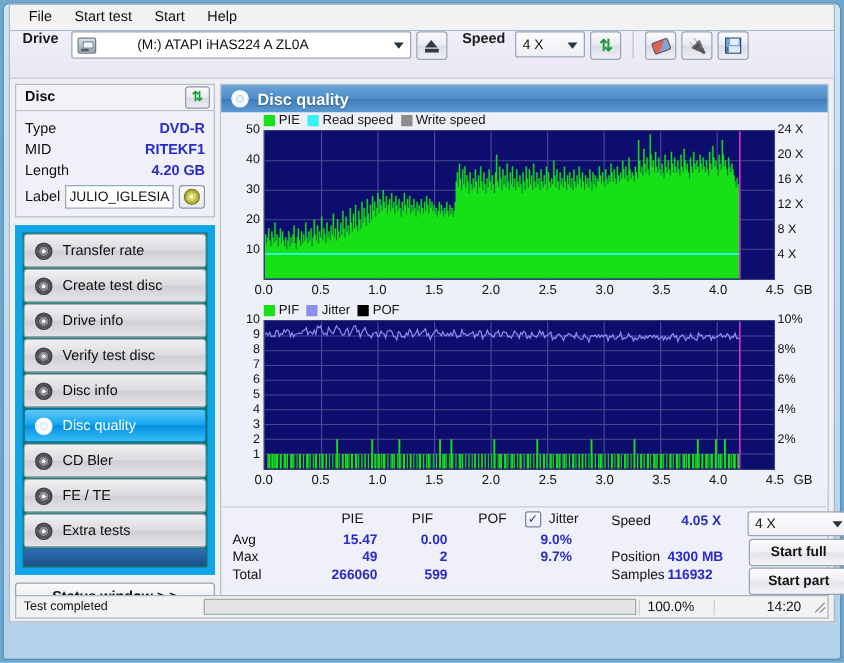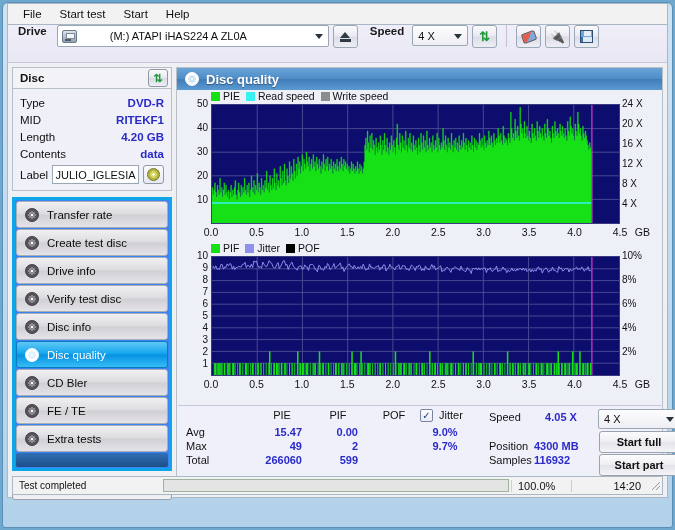--- a/index.html
+++ b/index.html
@@ -185,21 +185,21 @@
     width: 21px; height: 19px; border: 1px solid #8e9aa6; border-radius: 3px;
     background: linear-gradient(to bottom, #fbfbfd 0%, #e7e7ef 100%);
     display: flex; align-items: center; justify-content: center;
   }
   .disc-glyph {
     width: 13px; height: 13px; border-radius: 50%;
     background: radial-gradient(circle, #fff 0 16%, #d8d86a 17% 45%, #b6b63f 46% 80%, #8e8e2c 81% 100%);
     border: 1px solid #76762a;
   }
 
-  #navlist { margin-top: 6px; border: 3px solid #0ea5e9; background: #3b82f6; padding: 1px; }
+  #navlist { margin-top: 6px; border: 6px solid #0ea5e9; background: #0f766e; padding: 1px; }
   .nav-item {
     height: 27px; margin-bottom: 1px;
     background: linear-gradient(to bottom, #f0f0f2 0%, #dcdce0 48%, #cfcfd4 52%, #e4e4e8 100%);
     border: 1px solid #a8aeb6; border-radius: 3px;
     display: flex; align-items: center; padding-left: 8px; gap: 8px;
   }
   .nav-item.active {
     background: linear-gradient(to bottom, #5fc8f5 0%, #16a7ef 45%, #0792e2 52%, #35bdf5 100%);
     border-color: #0a79bd;
   }
@@ -368,24 +368,20 @@
           <span class="di-key">Type</span>
           <span class="di-val">DVD-R</span>
         </div>
         <div class="di-row">
           <span class="di-key">MID</span>
           <span class="di-val">RITEKF1</span>
         </div>
         <div class="di-row">
           <span class="di-key">Length</span>
           <span class="di-val">4.20 GB</span>
-        </div>
-        <div class="di-row">
-          <span class="di-key">Contents</span>
-          <span class="di-val">data</span>
         </div>
         <div class="di-label-row">
           <span class="di-key">Label</span>
           <span id="label-input">JULIO_IGLESIA</span>
           <span class="disc-mini">
               <span class="disc-glyph"></span>
             </span>
         </div>
       </div>
 

